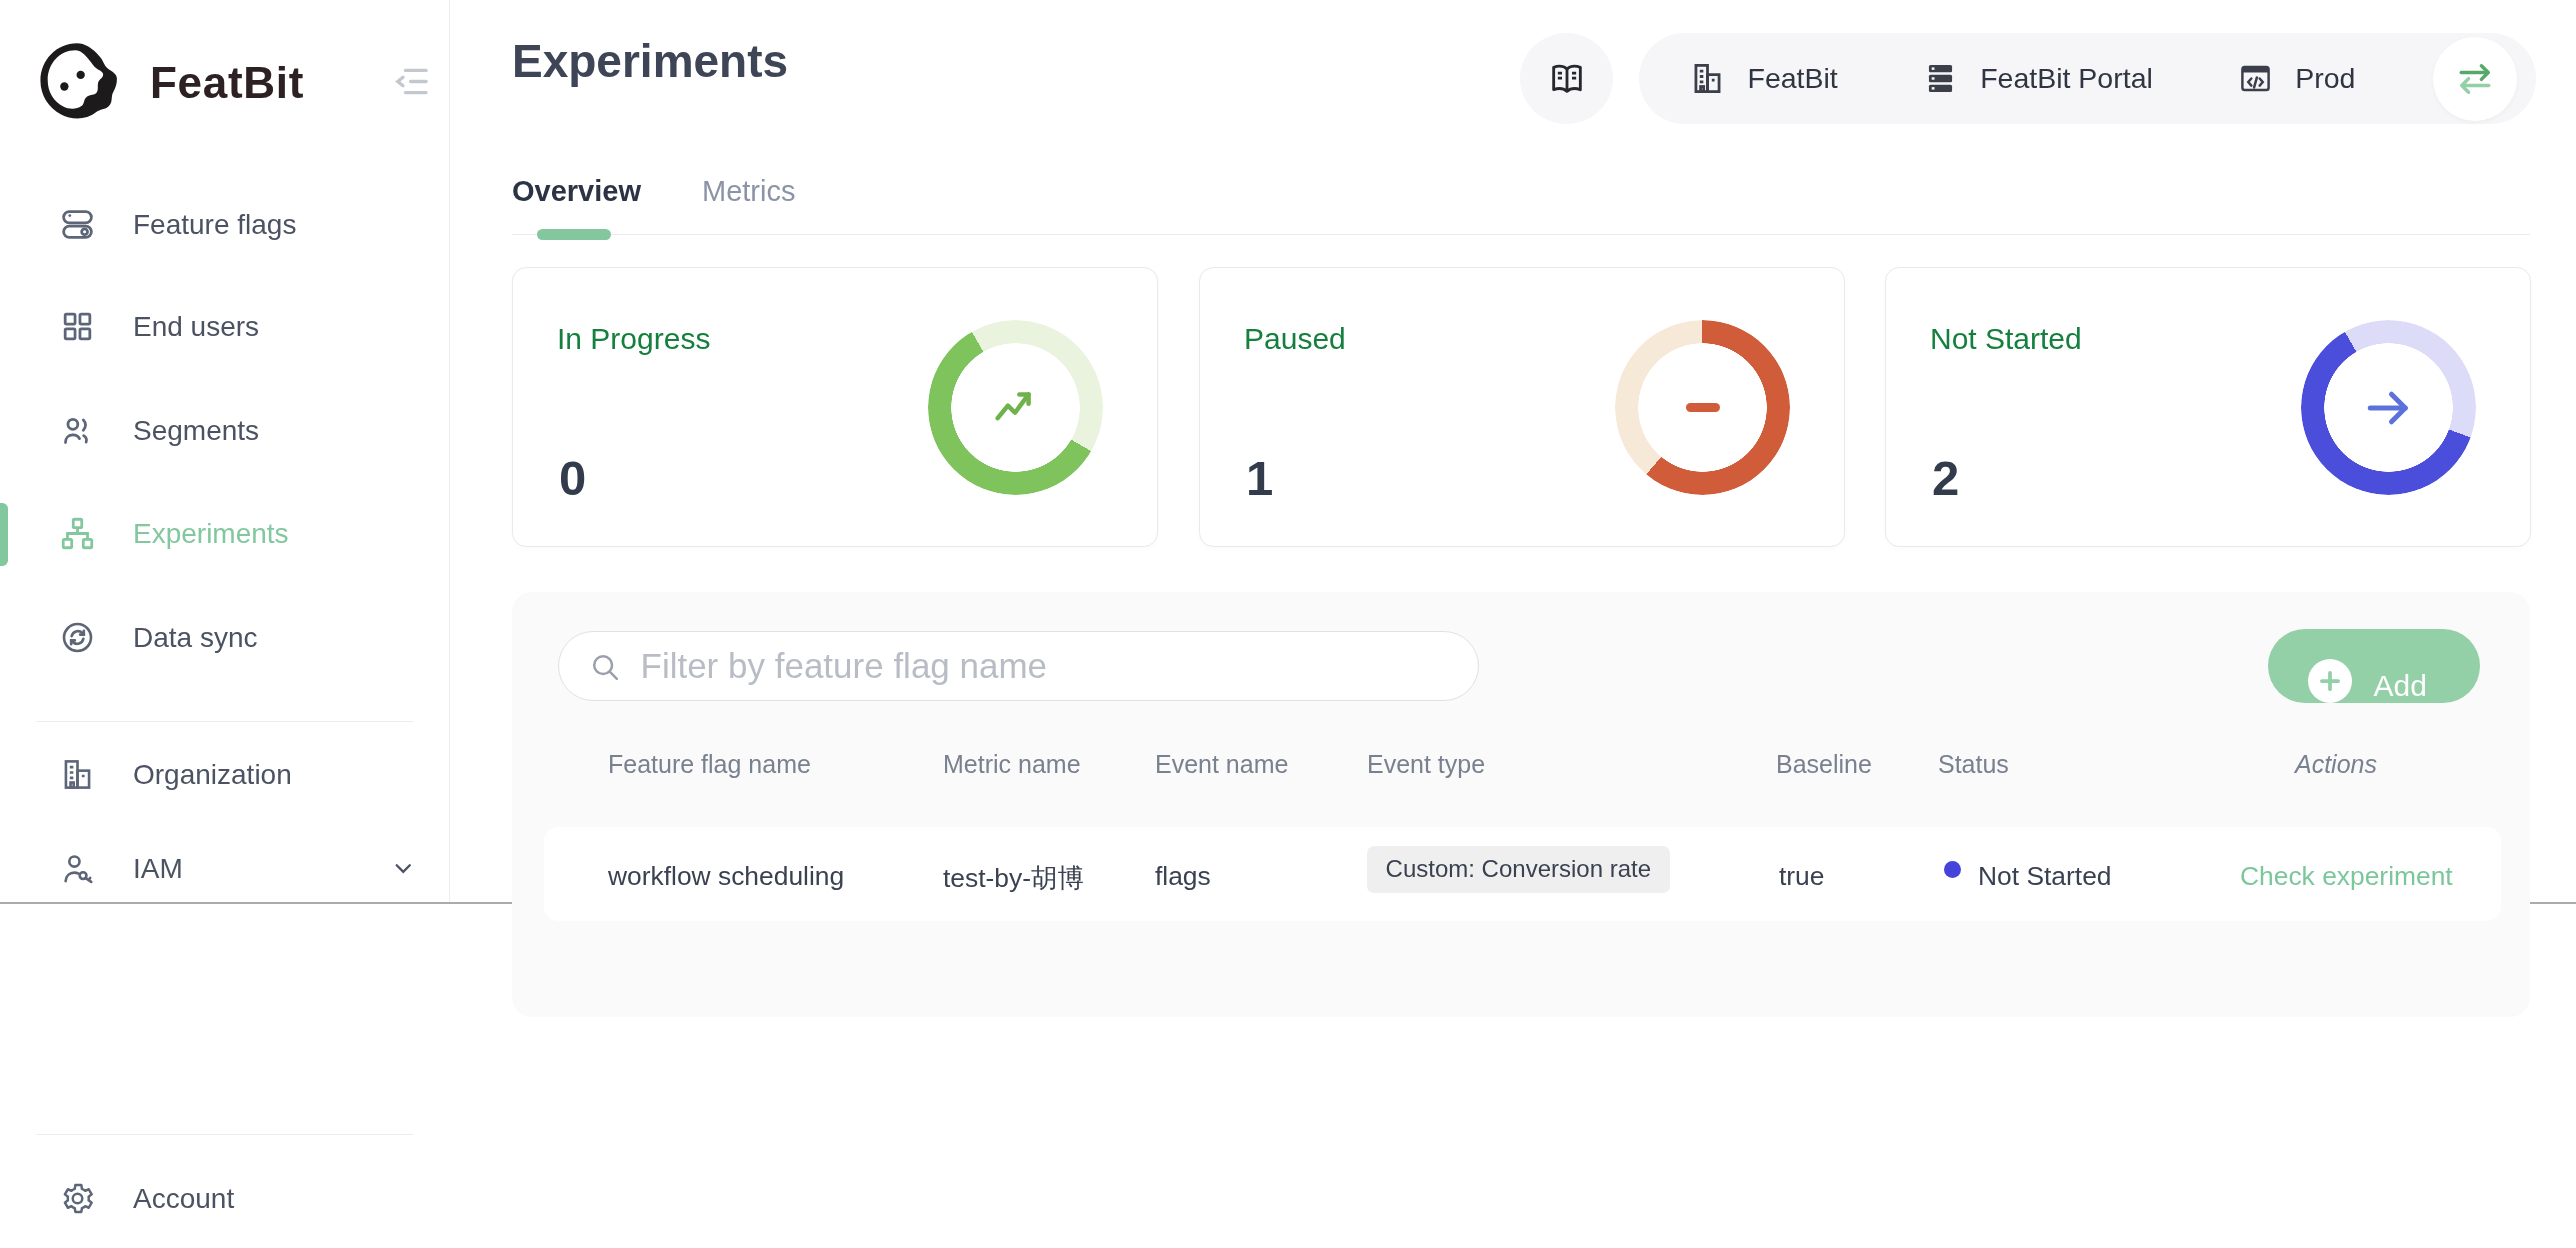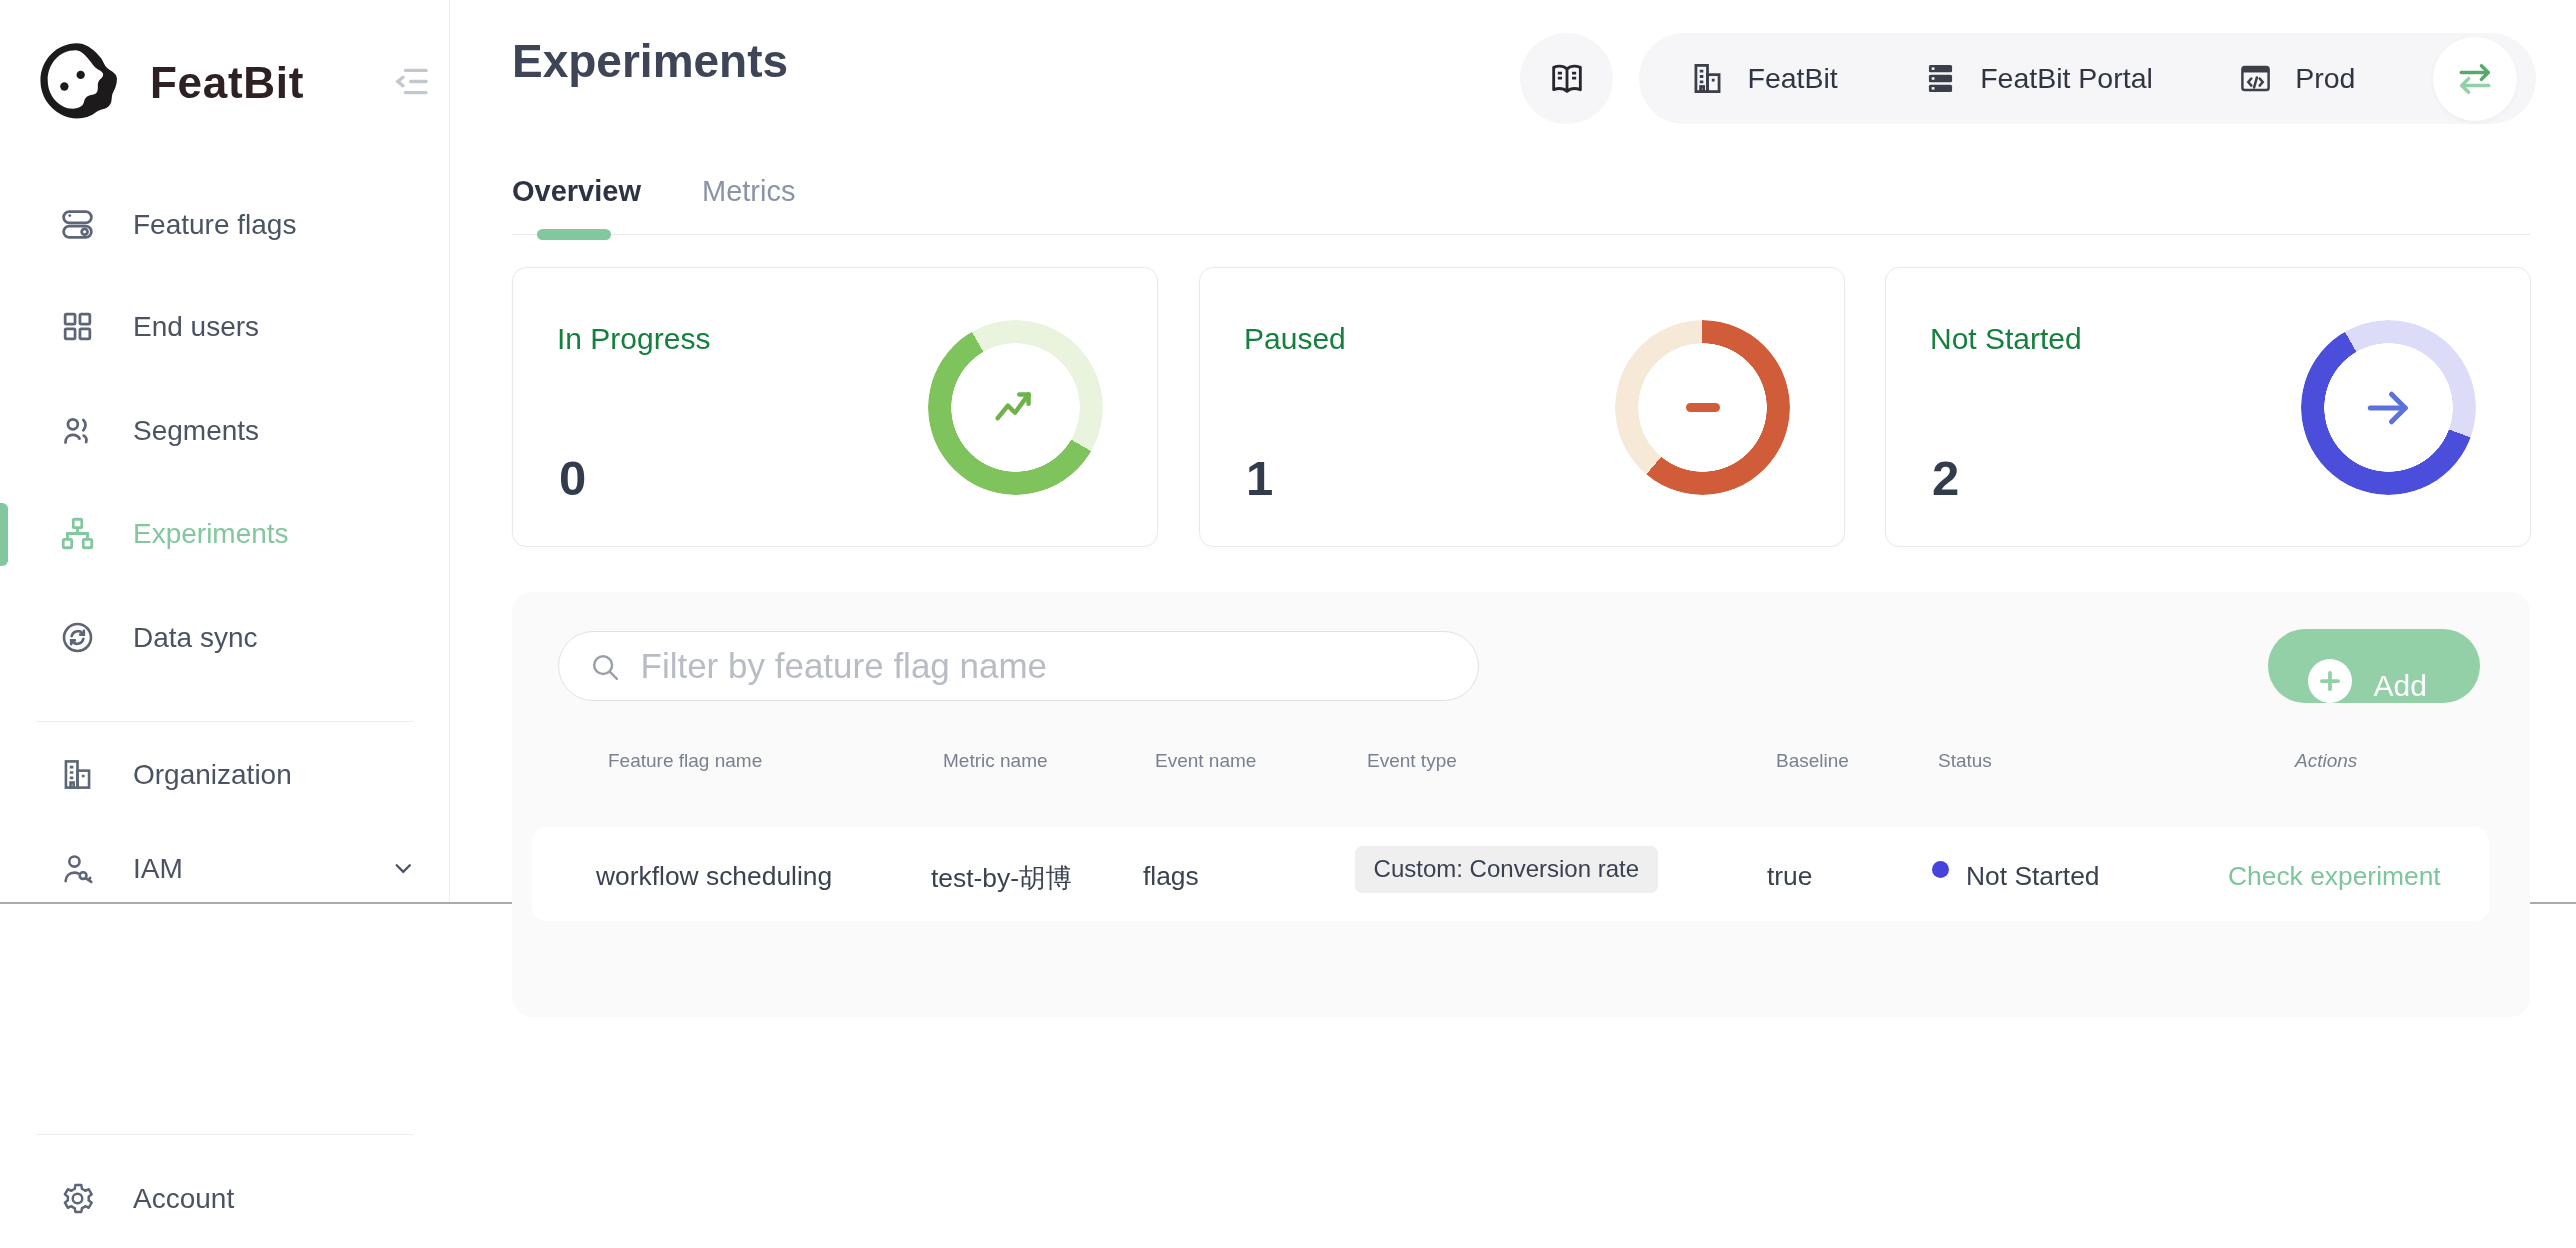--- a/index.html
+++ b/index.html
@@ -70,25 +70,25 @@
   .search-box input { border:none; outline:none; flex:1; margin-left:20px; font-size:35px;
     color:#3a4150; background:transparent; font-family:"Liberation Sans", sans-serif; }
   .search-box input::placeholder { color:#b8bcc5; }
   .add-btn { position:absolute; right:50px; top:37px; height:74px; border-radius:37px;
     background:var(--add-green); color:#fff; display:flex; align-items:flex-end;
     padding:0 53px 0 40px; cursor:pointer; border:none; }
   .add-btn .plus-circle { width:44px; height:44px; border-radius:50%; background:#fff;
     display:flex; align-items:center; justify-content:center; margin-right:21.4px; }
   .add-btn .add-label { font-size:30px; }
 
-  .thead span { position:absolute; top:158px; font-size:19px; color:var(--text-gray); }
+  .thead span { position:absolute; top:158px; font-size:25px; color:var(--text-gray); }
   .h0 { left:96px; } .h1 { left:431px; } .h2 { left:643px; } .h3 { left:855px; }
   .h4 { left:1264px; } .h5 { left:1426px; } .h6 { left:1783px;font-style:italic; }
 
-  .trow { position:absolute; left:20px; top:235px; width:1957px; height:94px; background:#fff;
+  .trow { position:absolute; left:32px; top:235px; width:1957px; height:94px; background:#fff;
     border-radius:14.3px; }
   .trow span { position:absolute; top:34px; font-size:26.4px; color:#3a4150; white-space:nowrap; }
   .cell-flag { left:64px; } .cell-metric { left:399px; } .cell-event { left:611px; }
   .cell-badge { left:823px; top:19px !important; background:#efeff0; border-radius:7.1px;
     padding:9.3px 18.6px; font-size:24px !important; }
   .cell-baseline { left:1235px; }
   .status-dot { position:absolute; left:1400px; top:40px; width:17px; height:17px; border-radius:50%;
     background:var(--status-dot); }
   .cell-status { left:1434px; }
   .cell-action { left:1696px; color:var(--link-green) !important; cursor:pointer; }

